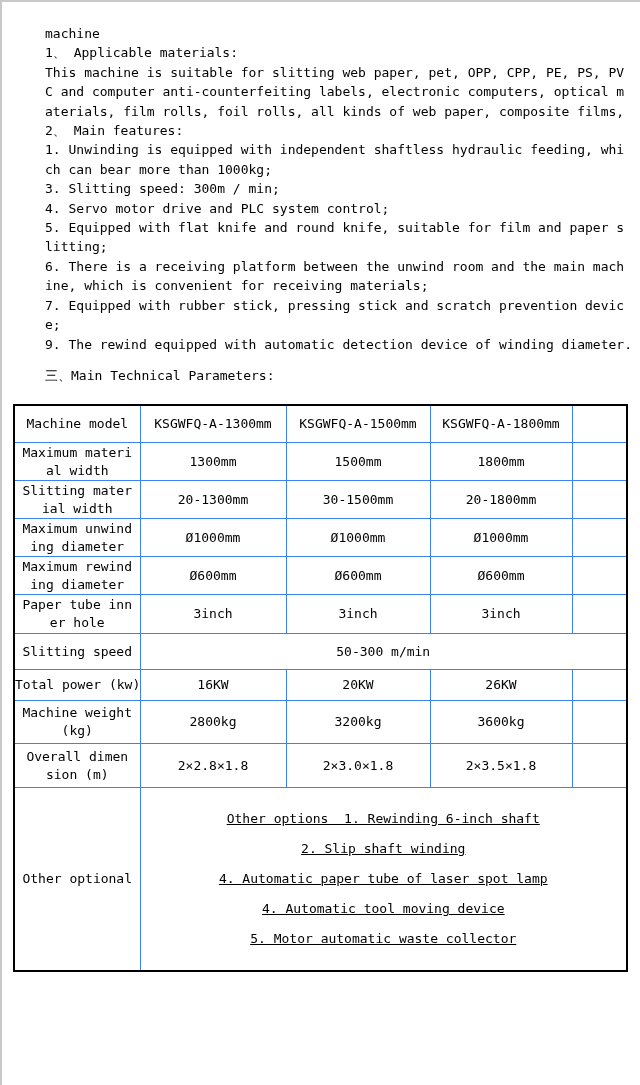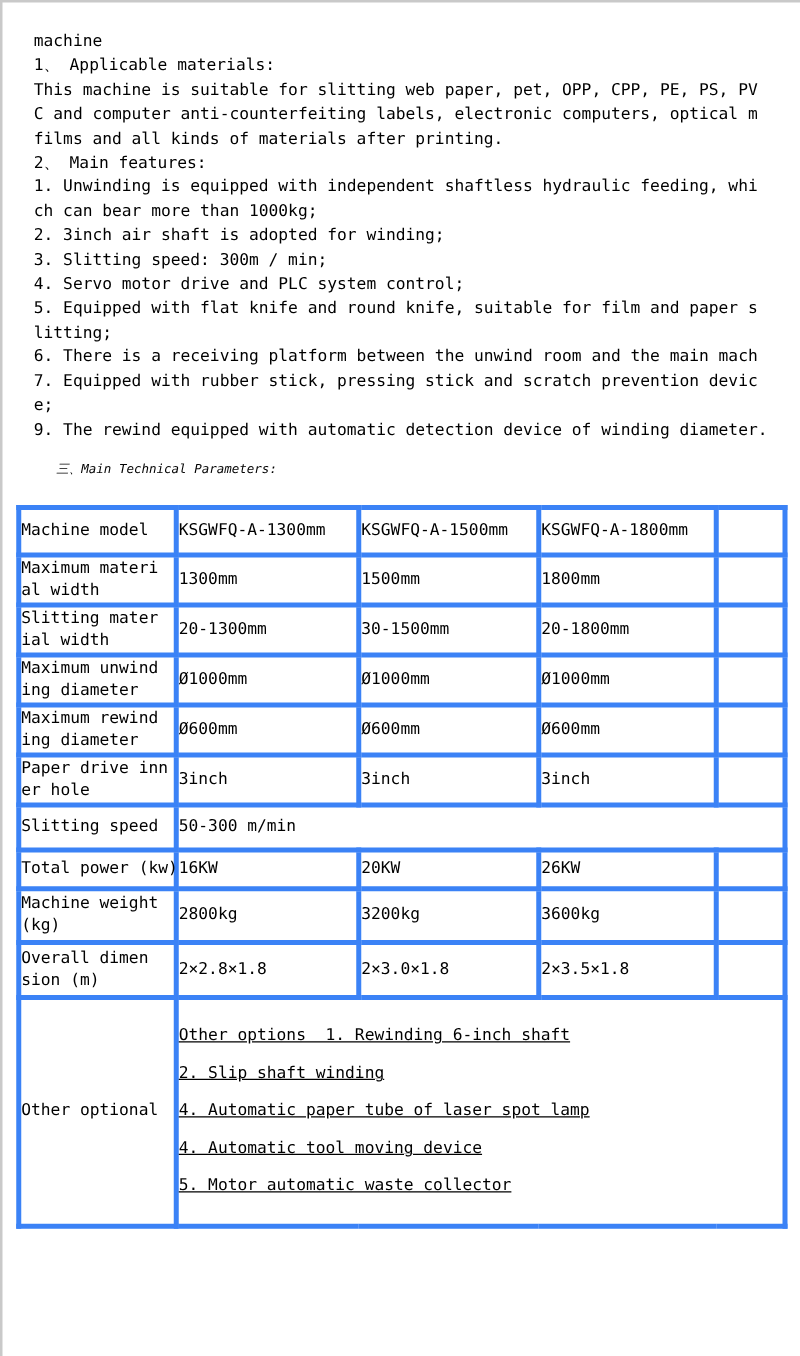--- a/index.html
+++ b/index.html
@@ -9,46 +9,46 @@
     color: #000000;
     overflow: hidden;
   }
   .page {
     box-sizing: border-box;
     width: 640px; height: 1085px;
     border-top: 2px solid #c9c9c9;
     border-left: 2px solid #c9c9c9;
   }
   .intro {
-    margin: 22px 0 0 25px;
+    margin: 22px 0 0 43px;
     font-size: 13px;
   }
   .intro .line {
     white-space: pre;
     line-height: 19.4px;
   }
   .section-heading {
     margin: 12px 0 0 43px;
-    font-size: 10px;
+    font-size: 13px;
     line-height: 19px;
     white-space: pre;
-    font-style: italic;
   }
   table.params {
     margin: 19px 0 0 11px;
     border-collapse: collapse;
     table-layout: fixed;
     width: 613px;
     border: 2px solid #000000;
     font-size: 13px;
   }
   table.params td {
-    border: 4px solid #3b82f6;
+    border: 1px solid #3b82f6;
     vertical-align: middle;
     padding: 0;
+    text-align: center;
   }
   td.lab {
     padding-left: 5px;
     white-space: pre;
     line-height: 18px;
   }
   td.val {
     padding-left: 8px;
     white-space: pre;
     line-height: 18px;
@@ -71,30 +71,30 @@
 </head>
 <body>
 
 <div class="page">
 
   <div class="intro">
     <div class="line">machine</div>
     <div class="line">1、 Applicable materials:</div>
     <div class="line">This machine is suitable for slitting web paper, pet, OPP, CPP, PE, PS, PV</div>
     <div class="line">C and computer anti-counterfeiting labels, electronic computers, optical m</div>
-    <div class="line">films and all kinds of materials after printing.</div>
+    <div class="line">aterials, film rolls, foil rolls, all kinds of web paper, composite films,</div>
     <div class="line">2、 Main features:</div>
     <div class="line">1. Unwinding is equipped with independent shaftless hydraulic feeding, whi</div>
     <div class="line">ch can bear more than 1000kg;</div>
-    <div class="line">2. 3inch air shaft is adopted for winding;</div>
     <div class="line">3. Slitting speed: 300m / min;</div>
     <div class="line">4. Servo motor drive and PLC system control;</div>
     <div class="line">5. Equipped with flat knife and round knife, suitable for film and paper s</div>
     <div class="line">litting;</div>
     <div class="line">6. There is a receiving platform between the unwind room and the main mach</div>
+    <div class="line">ine, which is convenient for receiving materials;</div>
     <div class="line">7. Equipped with rubber stick, pressing stick and scratch prevention devic</div>
     <div class="line">e;</div>
     <div class="line">9. The rewind equipped with automatic detection device of winding diameter.</div>
   </div>
 
   <div class="section-heading">三、Main Technical Parameters:</div>
 
   <table class="params">
     <colgroup>
       <col style="width:126px">
@@ -137,21 +137,21 @@
       </tr>
       <tr class="r4">
         <td class="lab">Maximum rewind
 ing diameter</td>
         <td class="val">Ø600mm</td>
         <td class="val">Ø600mm</td>
         <td class="val">Ø600mm</td>
         <td class="val"></td>
       </tr>
       <tr class="r5">
-        <td class="lab">Paper drive inn
+        <td class="lab">Paper tube inn
 er hole</td>
         <td class="val">3inch</td>
         <td class="val">3inch</td>
         <td class="val">3inch</td>
         <td class="val"></td>
       </tr>
       <tr class="r6">
         <td class="lab">Slitting speed</td>
         <td class="val" colspan="4">50-300 m/min</td>
       </tr>

